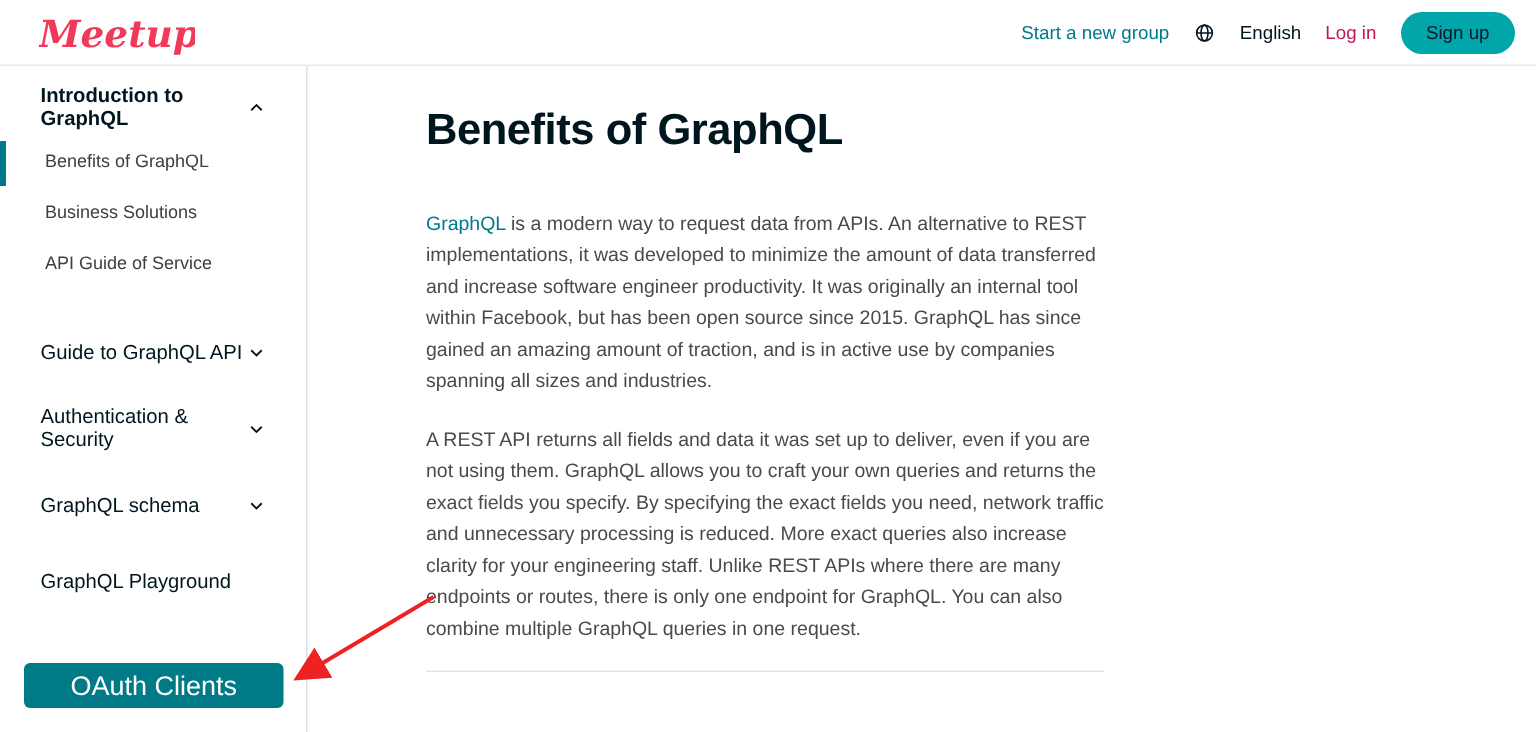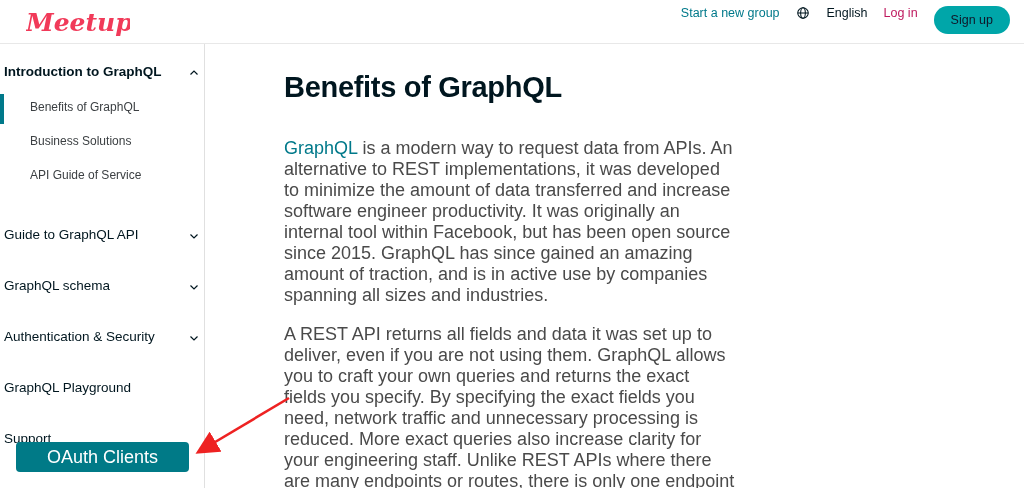--- a/index.html
+++ b/index.html
@@ -32,21 +32,21 @@
     margin-left: 26px;
     display: flex;
     align-items: flex-start;
     height: 28px;
   }
   .logo svg { display: block; }
   .header-right {
     margin-left: auto;
     margin-right: 14px;
     display: flex;
-    align-items: flex-start;
+    align-items: center;
     gap: 16px;
     height: 32px;
   }
   .start-group {
     color: #00798a;
     font-size: 12.5px;
     text-decoration: none;
     white-space: nowrap;
   }
   .lang {
@@ -87,21 +87,21 @@
     width: 205px;
     height: 444px;
     background: #ffffff;
     border-right: 1px solid #e0e0e0;
     overflow: hidden;
   }
   .side-section {
     position: relative;
     display: flex;
     align-items: center;
-    padding: 0 4px;
+    padding: 0 27px;
     height: 38px;
     cursor: pointer;
   }
   .side-section .label {
     font-size: 13.5px;
     color: #00161f;
   }
   .side-section.bold .label { font-weight: bold; }
   .chev {
     margin-left: auto;
@@ -152,21 +152,21 @@
   }
   h1.title {
     font-size: 29px;
     line-height: 34px;
     margin: 0 0 34px 0;
     color: #00161f;
     font-weight: bold;
     letter-spacing: -0.3px;
   }
   p.para {
-    font-size: 18px;
+    font-size: 13px;
     line-height: 21px;
     color: #4a4a4a;
     margin: 0 0 18px 0;
     width: 452px;
   }
   p.para a.inline {
     color: #00798a;
     text-decoration: none;
   }
   .divider {
@@ -245,44 +245,41 @@
     <div class="side-section" style="margin-top:23px;text-align:right;">
       <span class="label">Guide to GraphQL API</span>
       <span class="chev">
         <svg width="12" height="12" viewBox="0 0 24 24" fill="none" stroke="#00161f" stroke-width="2.4">
             <polyline points="5,9 12,16 19,9"></polyline>
           </svg>
       </span>
     </div>
 
     <div class="side-section" style="margin-top:13px;">
+      <span class="label">Authentication &amp; Security</span>
+      <span class="chev">
+        <svg width="12" height="12" viewBox="0 0 24 24" fill="none" stroke="#00161f" stroke-width="2.4">
+            <polyline points="5,9 12,16 19,9"></polyline>
+          </svg>
+      </span>
+    </div>
+
+    <div class="side-section" style="margin-top:13px;">
       <span class="label">GraphQL schema</span>
       <span class="chev">
         <svg width="12" height="12" viewBox="0 0 24 24" fill="none" stroke="#00161f" stroke-width="2.4">
             <polyline points="5,9 12,16 19,9"></polyline>
           </svg>
       </span>
     </div>
 
     <div class="side-section" style="margin-top:13px;">
-      <span class="label">Authentication &amp; Security</span>
-      <span class="chev">
-        <svg width="12" height="12" viewBox="0 0 24 24" fill="none" stroke="#00161f" stroke-width="2.4">
-            <polyline points="5,9 12,16 19,9"></polyline>
-          </svg>
-      </span>
-    </div>
-
-    <div class="side-section" style="margin-top:13px;">
       <span class="label">GraphQL Playground</span>
     </div>
 
-    <div class="side-section" style="margin-top:13px;">
-      <span class="label">Support</span>
-    </div>
 
     <button class="oauth-btn">OAuth Clients</button>
   </div>
 
   <div class="main">
     <div class="content">
       <h1 class="title">Benefits of GraphQL</h1>
 
       <p class="para">
         <a class="inline" href="#">GraphQL</a><span> is a modern way to request data from APIs. An alternative to REST implementations, it was developed to minimize the amount of data transferred and increase software engineer productivity. It was originally an internal tool within Facebook, but has been open source since 2015. GraphQL has since gained an amazing amount of traction, and is in active use by companies spanning all sizes and industries.</span>

